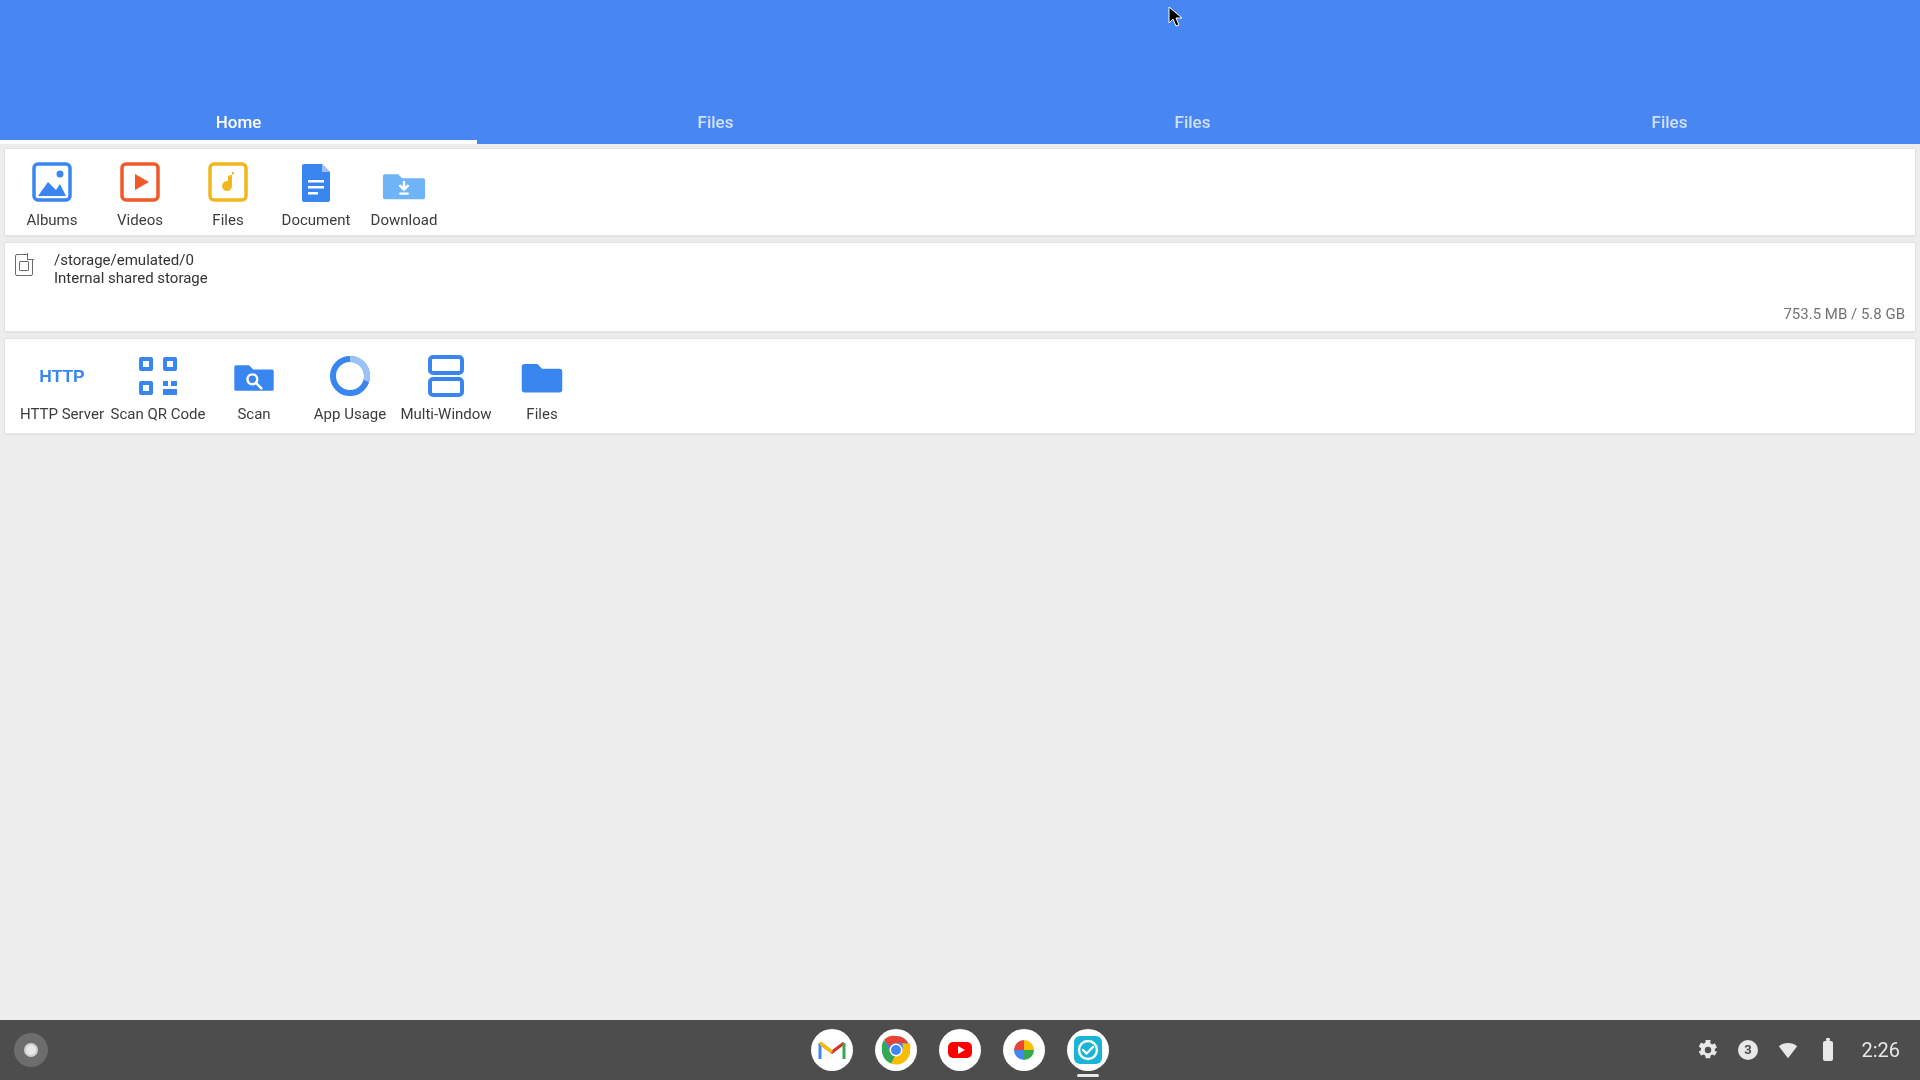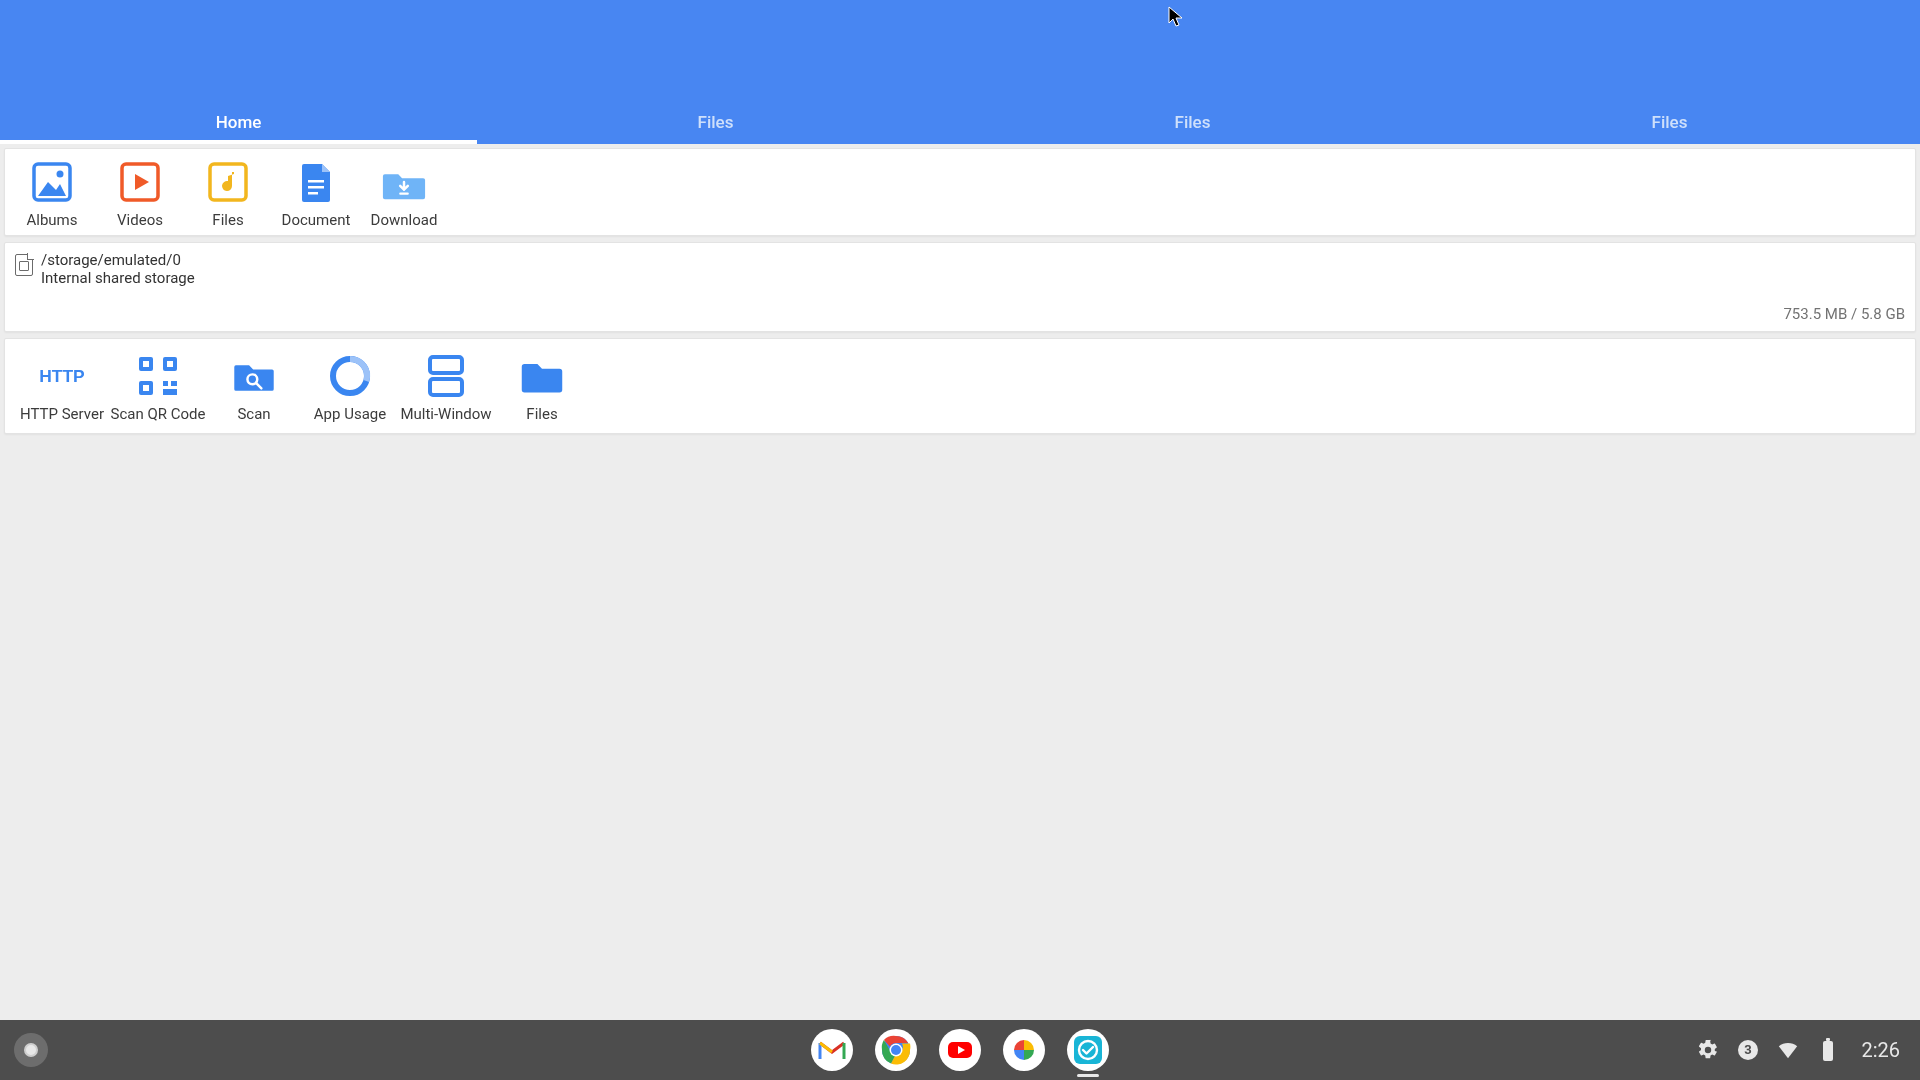--- a/index.html
+++ b/index.html
@@ -18,21 +18,21 @@
   .card { background: #fff; margin: 6px 4px 6px 4px; border: 1px solid #e3e3e3; border-radius: 2px; box-shadow: 0 1px 2px rgba(0,0,0,0.05); }
   .card.shortcuts { padding: 10px 8px 6px 8px; margin-top: 4px; }
   .row-icons { display: flex; gap: 22px; align-items: flex-start; padding-left: 6px; }
   .shortcut, .tool { width: 66px; display: flex; flex-direction: column; align-items: center; gap: 6px; cursor: pointer; }
   .tool { width: 86px; }
   .shortcut .lbl, .tool .lbl { font-size: 15px; color: #3c3c3c; white-space: nowrap; }
   
   .ico { width: 46px; height: 46px; display: flex; align-items: center; justify-content: center; }
   
   .card.storage { padding: 6px 10px 8px 10px; position: relative; }
-  .storage-head { display: flex; align-items: flex-start; gap: 8px; margin-top: 2px; }
+  .storage-head { display: flex; align-items: flex-start; gap: 21px; margin-top: 2px; }
   .sd-ic { width: 18px; height: 22px; border: 1.6px solid #6b6b6b; border-radius: 2px; position: relative; margin-top: 3px; flex-shrink:0;}
   .sd-ic::before { content:""; position:absolute; top:-1.6px; right:-1.6px; width:6px; height:6px; background:#fff; border-left:1.6px solid #6b6b6b; border-bottom:1.6px solid #6b6b6b; }
   .sd-ic::after { content:""; position:absolute; left:3px; right:3px; bottom:4px; top:6px; border:1.2px solid #6b6b6b; border-radius:1px;}
   .storage-text .path { font-size: 15px; color: #333; line-height: 1.2; }
   .storage-text .name { font-size: 15px; color: #333; line-height: 1.2; }
   .progress-wrap { margin-top: 12px; position: relative; height: 8px; width: 100%; }
   .progress-track { position:absolute; left:0; right:0; top:3px; height:3px; background:#d9d9d9; border-radius:2px;}
   .progress-fill { position:absolute; left:0; top:2px; height:5px; background:#28c43f; border-radius:2px;}
   .pct-label { position:absolute; top:-3px; font-size:11px; color:#28c43f; }
   .storage-size { text-align: right; font-size: 15px; color: #737373; margin-top: 18px; }

